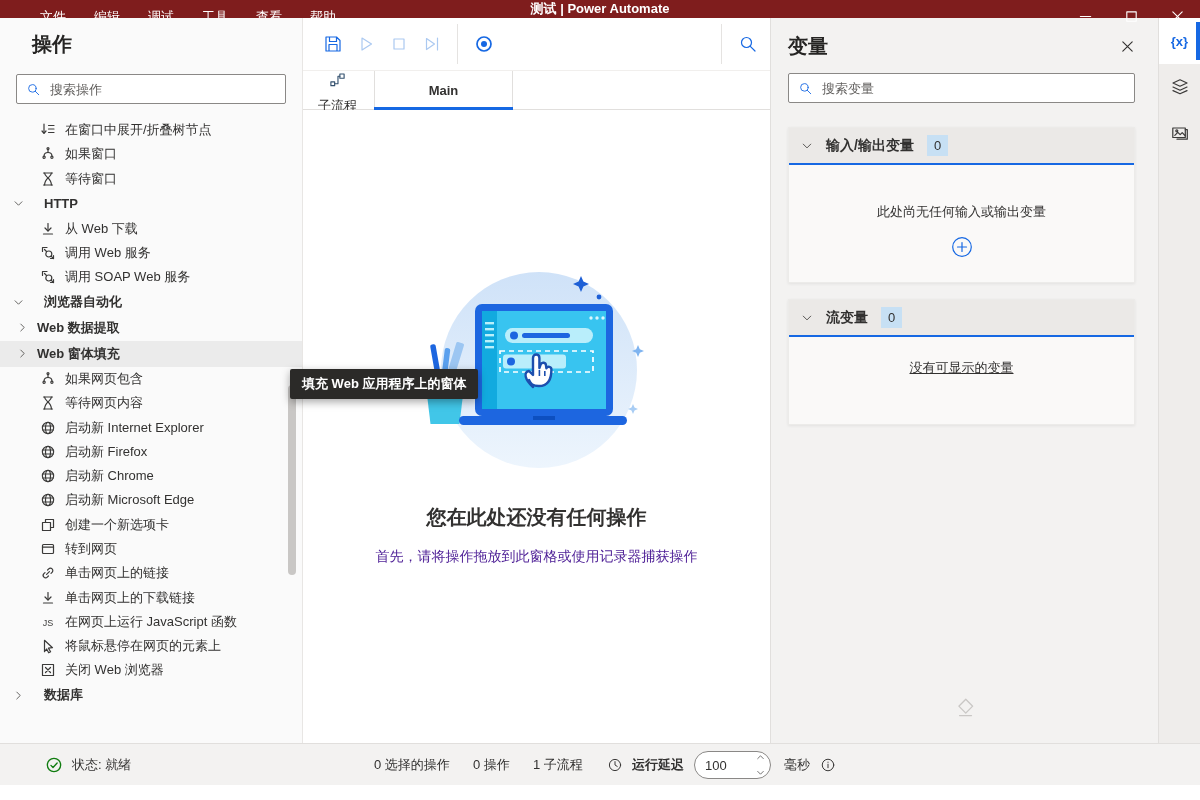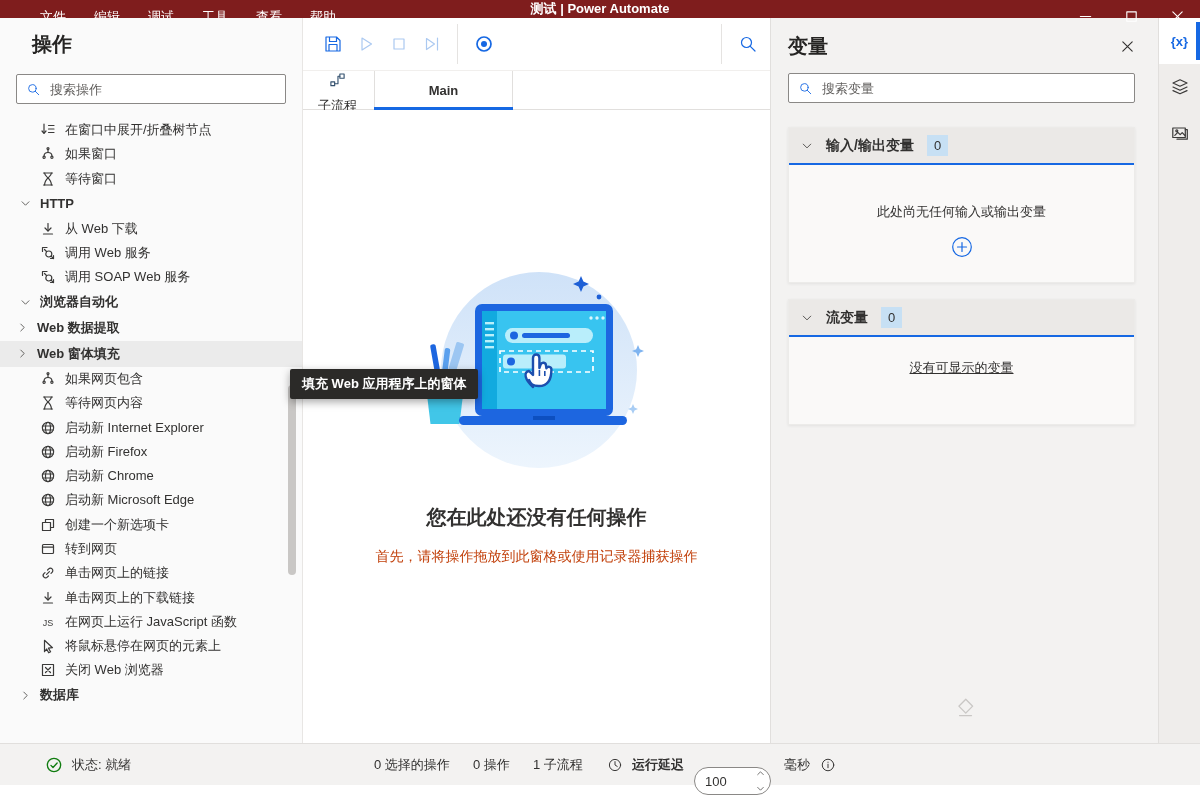--- a/index.html
+++ b/index.html
@@ -24,21 +24,21 @@
   .panel-title { font-size:20px; font-weight:700; margin:13px 0 0 32px; color:#252423; }
   .search-field { height:30px; background:#fff; border:1px solid #8a8886; border-radius:2px; display:flex; align-items:center; padding:0 9px; gap:9px; }
   .left-panel .search-field { margin:16px 16px 0 16px; }
   .search-field .s-icon { display:flex; color:#1668e3; }
   .search-field .s-icon svg { width:15px; height:15px; }
   .search-field input { border:none; outline:none; flex:1; font-size:13px; background:transparent; color:#323130; font-family:inherit; }
   input::placeholder { color:#605e5c; }
   .tree { margin-top:14px; }
   .tree-row { display:flex; align-items:center; height:24.3px; }
   .tree-row.leaf { padding-left:40px; gap:9px; }
-  .tree-row.group { padding-left:20px; gap:9px; font-weight:700; height:25.5px; }
+  .tree-row.group { padding-left:13px; gap:20px; font-weight:700; height:25.5px; }
   .tree-row.subgroup { padding-left:17px; gap:9px; font-weight:700; height:26px; }
   .tree-row.selected { background:#ebebeb; }
   .t-icon { display:flex; color:#3b3a39; }
   .t-icon svg { width:16px; height:16px; }
   .chev { display:flex; color:#484644; }
   .chev svg { width:11px; height:11px; }
   .tree-label { white-space:nowrap; }
   .scroll-thumb { position:absolute; right:6px; top:367px; width:8px; height:190px; border-radius:4px; background:#c9c7c5; }
   
   .center { width:467px; flex:none; display:flex; flex-direction:column; background:#fff; }
@@ -54,21 +54,21 @@
   .subflow-btn { display:flex; align-items:center; gap:9px; padding:0 17px 0 15px; font-size:13px;flex-direction:column; }
   .subflow-btn .sf-icon { display:flex; color:#33506e; }
   .subflow-btn .sf-icon svg { width:17px; height:17px; }
   .subflow-btn .chev svg { width:12px; height:12px; }
   .tab { width:139px; border-left:1px solid #e1dfdd; border-right:1px solid #e1dfdd; display:flex; align-items:center; justify-content:center; font-size:13px; font-weight:600; position:relative; }
   .tab.active::after { content:""; position:absolute; left:-1px; right:-1px; bottom:-1px; height:3px; background:#1668e3; }
   .canvas { flex:1; position:relative; background:#fff; }
   .empty-state { position:absolute; top:156px; left:50%; transform:translateX(-50%); width:430px; text-align:center; }
   .illus { width:300px; height:222px; }
   .empty-title { font-size:20px; font-weight:700; margin-top:13px; color:#323130; }
-  .empty-body { font-size:14px; color:#c2410c; margin:15px auto 0; width:372px; line-height:1.45; }
+  .empty-body { font-size:14px; color:#4c1d95; margin:15px auto 0; width:372px; line-height:1.45; }
   
   .tooltip { position:absolute; left:290px; top:369px; height:30px; line-height:30px; background:#2b2a28; color:#fff; font-size:13px; font-weight:600; padding:0 12px; border-radius:2px; z-index:20; box-shadow:0 3px 8px rgba(0,0,0,.35); white-space:nowrap; }
   
   .right-panel { width:388px; flex:none; background:#f3f2f1; border-left:1px solid #e1dfdd; position:relative; padding:0 23px 0 17px; }
   .vp-header { display:flex; align-items:center; margin-top:11px; height:34px; }
   .vp-title { font-size:20px; font-weight:700; color:#252423; }
   .vp-close { margin-left:auto; color:#323130; display:flex; }
   .vp-close svg { width:15px; height:15px; }
   .right-panel .search-field { margin-top:10px; }
   .vp-card { margin-top:24px; background:#faf9f8; border:1px solid #ecebe9; box-shadow:0 1px 3px rgba(0,0,0,.07); }
@@ -92,21 +92,21 @@
   .rail-item svg { width:20px; height:20px; }
   
   .statusbar { height:42px; background:#f3f2f1; border-top:1px solid #e1dfdd; position:relative; font-size:13px; }
   .sb-abs { position:absolute; top:0; bottom:0; display:flex; align-items:center; gap:9px; }
   .sb-status { left:45px; }
   .sb-status .st-icon { display:flex; color:#107c10; }
   .sb-status .st-icon svg { width:18px; height:18px; }
   .sb-delay-label { font-weight:700; }
   .sb-clock, .sb-info { display:flex; color:#323130; }
   .sb-clock svg, .sb-info svg { width:16px; height:16px; }
-  .spinner { position:absolute; left:694px; top:23px; width:77px; height:28px; background:#fff; border:1px solid #8a8886; border-radius:14px; display:flex; align-items:center; }
+  .spinner { position:absolute; left:694px; top:7px; width:77px; height:28px; background:#fff; border:1px solid #8a8886; border-radius:14px; display:flex; align-items:center; }
   .spinner input { width:44px; border:none; outline:none; padding-left:10px; font-size:13px; font-family:inherit; color:#323130; background:transparent; }
   .spin-arrows { margin-left:auto; margin-right:4px; display:flex; flex-direction:column; color:#323130; }
   .spin-arrows svg { width:11px; height:9px; }
 </style>
 </head>
 <body>
 
 <div class="app">
 
   <div class="titlebar">

